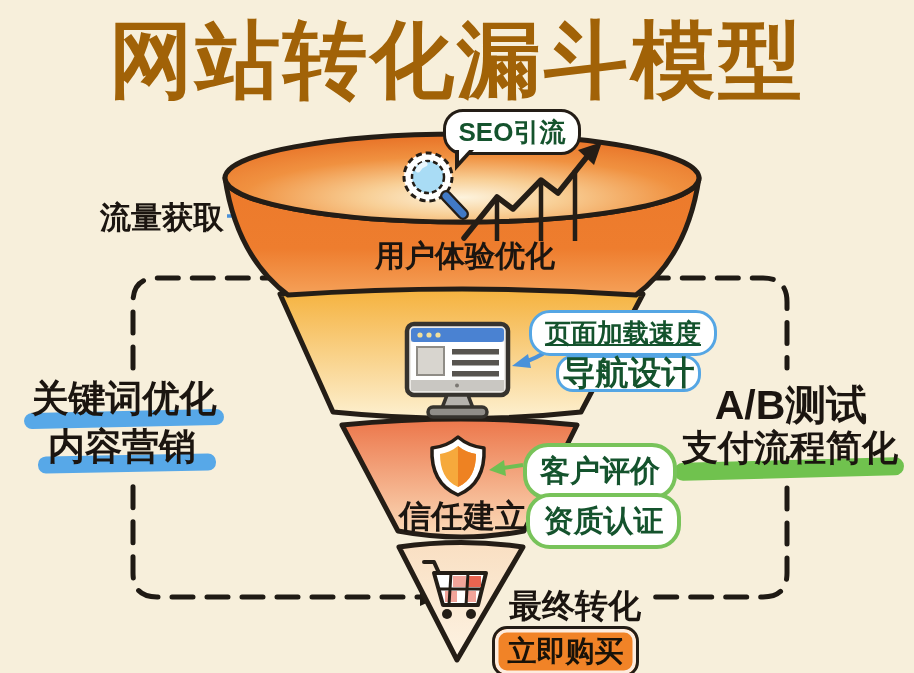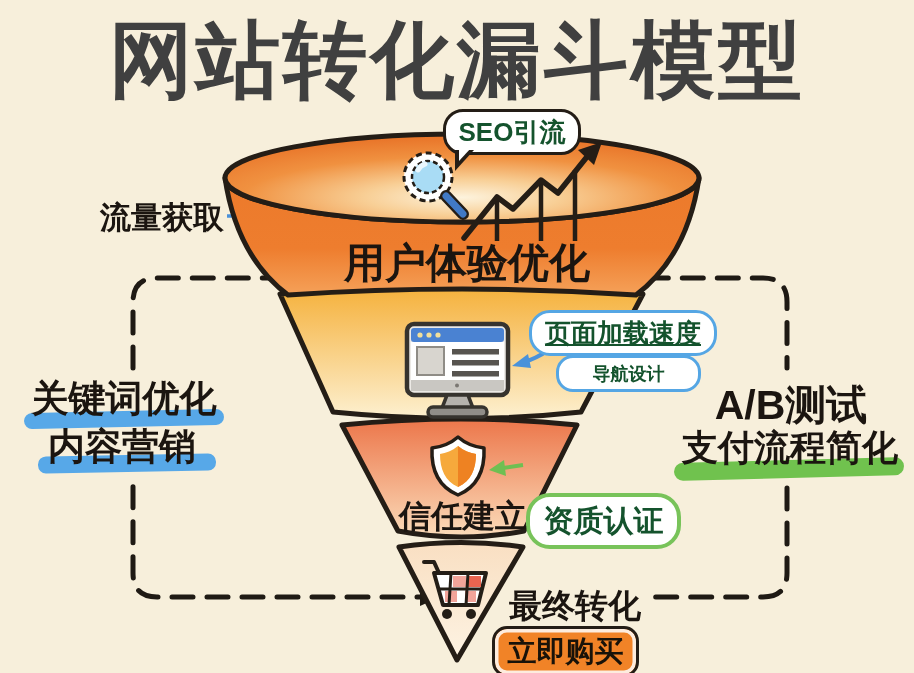--- a/index.html
+++ b/index.html
@@ -2,21 +2,21 @@
 <html><head>
 <meta charset="utf-8">
 <style>
   html,body{margin:0;padding:0;}
   body{font-family:"Liberation Sans","DejaVu Sans",sans-serif;}
   #stage{position:relative;width:914px;height:673px;background:#f7efdb;overflow:hidden;}
   #funnel-svg{position:absolute;left:0;top:0;z-index:1;}
   .lbl{position:absolute;color:#1b1510;font-weight:800;white-space:nowrap;z-index:3;}
   .center{text-align:center;}
   .title{left:0;top:4px;width:914px;text-align:center;font-size:84px;font-weight:900;
-         letter-spacing:3px;color:#404040;z-index:3;position:absolute;}
+         letter-spacing:3px;color:#a16207;z-index:3;position:absolute;}
   .bubble{position:absolute;background:#fff;display:flex;align-items:center;justify-content:center;
           font-weight:800;color:#14532d;z-index:3;white-space:nowrap;}
   .seo-bubble{left:443px;top:109px;width:132px;height:40px;border:3.5px solid #241d16;
               border-radius:20px;font-size:26px;}
   .seo-tail-outer{position:absolute;left:9px;bottom:-19px;width:0;height:0;
       border-top:21px solid #241d16;border-right:19px solid transparent;}
   .seo-tail-inner{position:absolute;left:13px;bottom:-9px;width:0;height:0;
       border-top:13px solid #ffffff;border-right:12px solid transparent;}
   .blue-bubble{border:3.5px solid #55a6e4;}
   .green-bubble{border:4px solid #78c35a;}
@@ -149,34 +149,35 @@
   <div class="title">网站转化漏斗模型</div>
 
   <div class="bubble seo-bubble">
     <span class="seo-tail-outer"></span>
     <span class="seo-tail-inner"></span>
     <span>SEO引流</span>
   </div>
 
   <div class="lbl" style="left:100px;top:197px;font-size:31px;">流量获取</div>
 
-  <div class="lbl center" style="left:340px;top:236px;width:250px;font-size:41px;text-align:right;">用户体验优化</div>
+  <div class="lbl center" style="left:340px;top:236px;width:250px;font-size:30px;">用户体验优化</div>
 
   <div class="bubble blue-bubble" style="left:529px;top:310px;width:182px;height:40px;border-radius:21px;font-size:26px;text-decoration:underline;">页面加载速度</div>
-  <div class="bubble blue-bubble" style="left:556px;top:355px;width:139px;height:31px;border-radius:17px;font-size:18px;">导航设计</div>
+  <div class="bubble blue-bubble" style="left:556px;top:355px;width:139px;height:31px;border-radius:17px;font-size:33px;">导航设计</div>
 
   <div class="hl hl-blue" style="left:24px;top:411px;width:200px;height:16px;transform:rotate(-1.2deg);"></div>
   <div class="lbl center" style="left:28px;top:374px;width:192px;font-size:37px;font-weight:900;">关键词优化</div>
   <div class="hl hl-blue" style="left:38px;top:455px;width:178px;height:17px;transform:rotate(-1deg);"></div>
   <div class="lbl center" style="left:36px;top:422px;width:172px;font-size:37px;font-weight:900;">内容营销</div>
 
   <div class="lbl center" style="left:700px;top:378px;width:182px;font-size:41px;font-weight:900;">A/B测试</div>
   <div class="hl hl-green" style="left:674px;top:460px;width:230px;height:18px;transform:rotate(-1.5deg);"></div>
   <div class="lbl center" style="left:678px;top:424px;width:224px;font-size:36px;font-weight:900;">支付流程简化</div>
 
+  <div class="bubble green-bubble" style="left:523px;top:443px;width:146px;height:49px;border-radius:25px;font-size:30px;">客户评价</div>
   <div class="bubble green-bubble" style="left:526px;top:493px;width:147px;height:48px;border-radius:24px;font-size:30px;">资质认证</div>
 
   <div class="lbl center" style="left:396px;top:495px;width:134px;font-size:32px;">信任建立</div>
 
   <div class="lbl center" style="left:506px;top:584px;width:138px;font-size:33px;">最终转化</div>
 
   <div class="cta">立即购买</div>
 
 </div>
 

